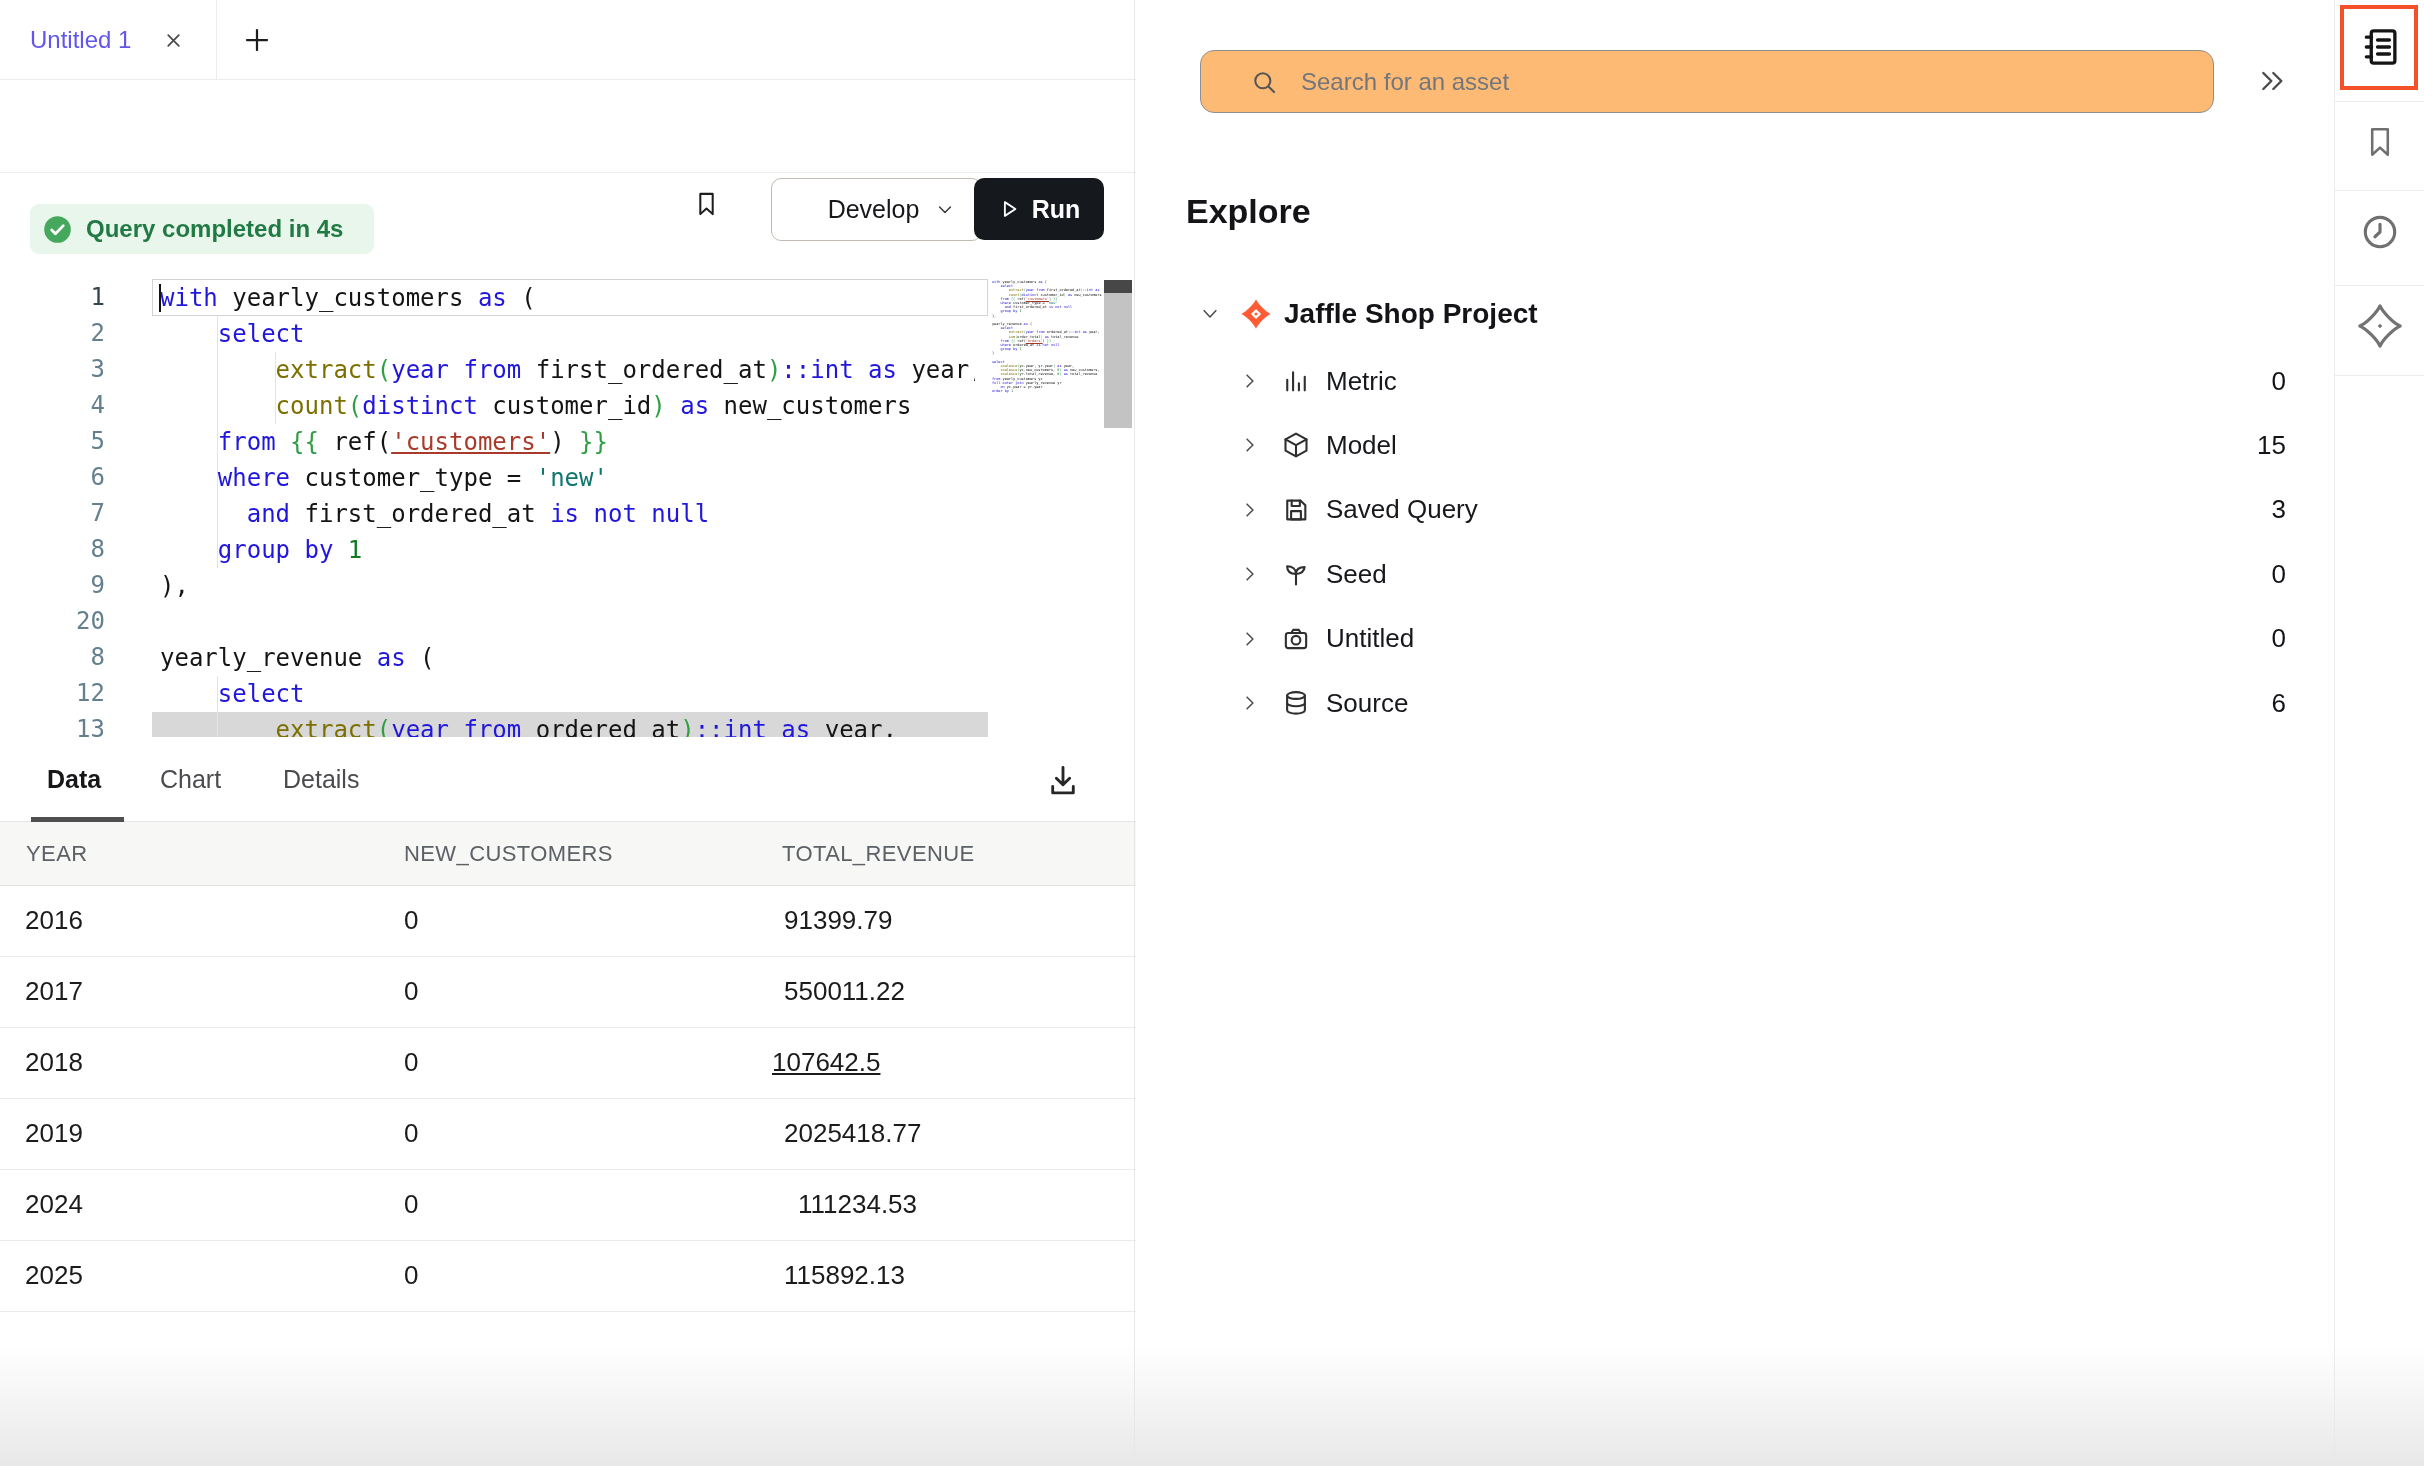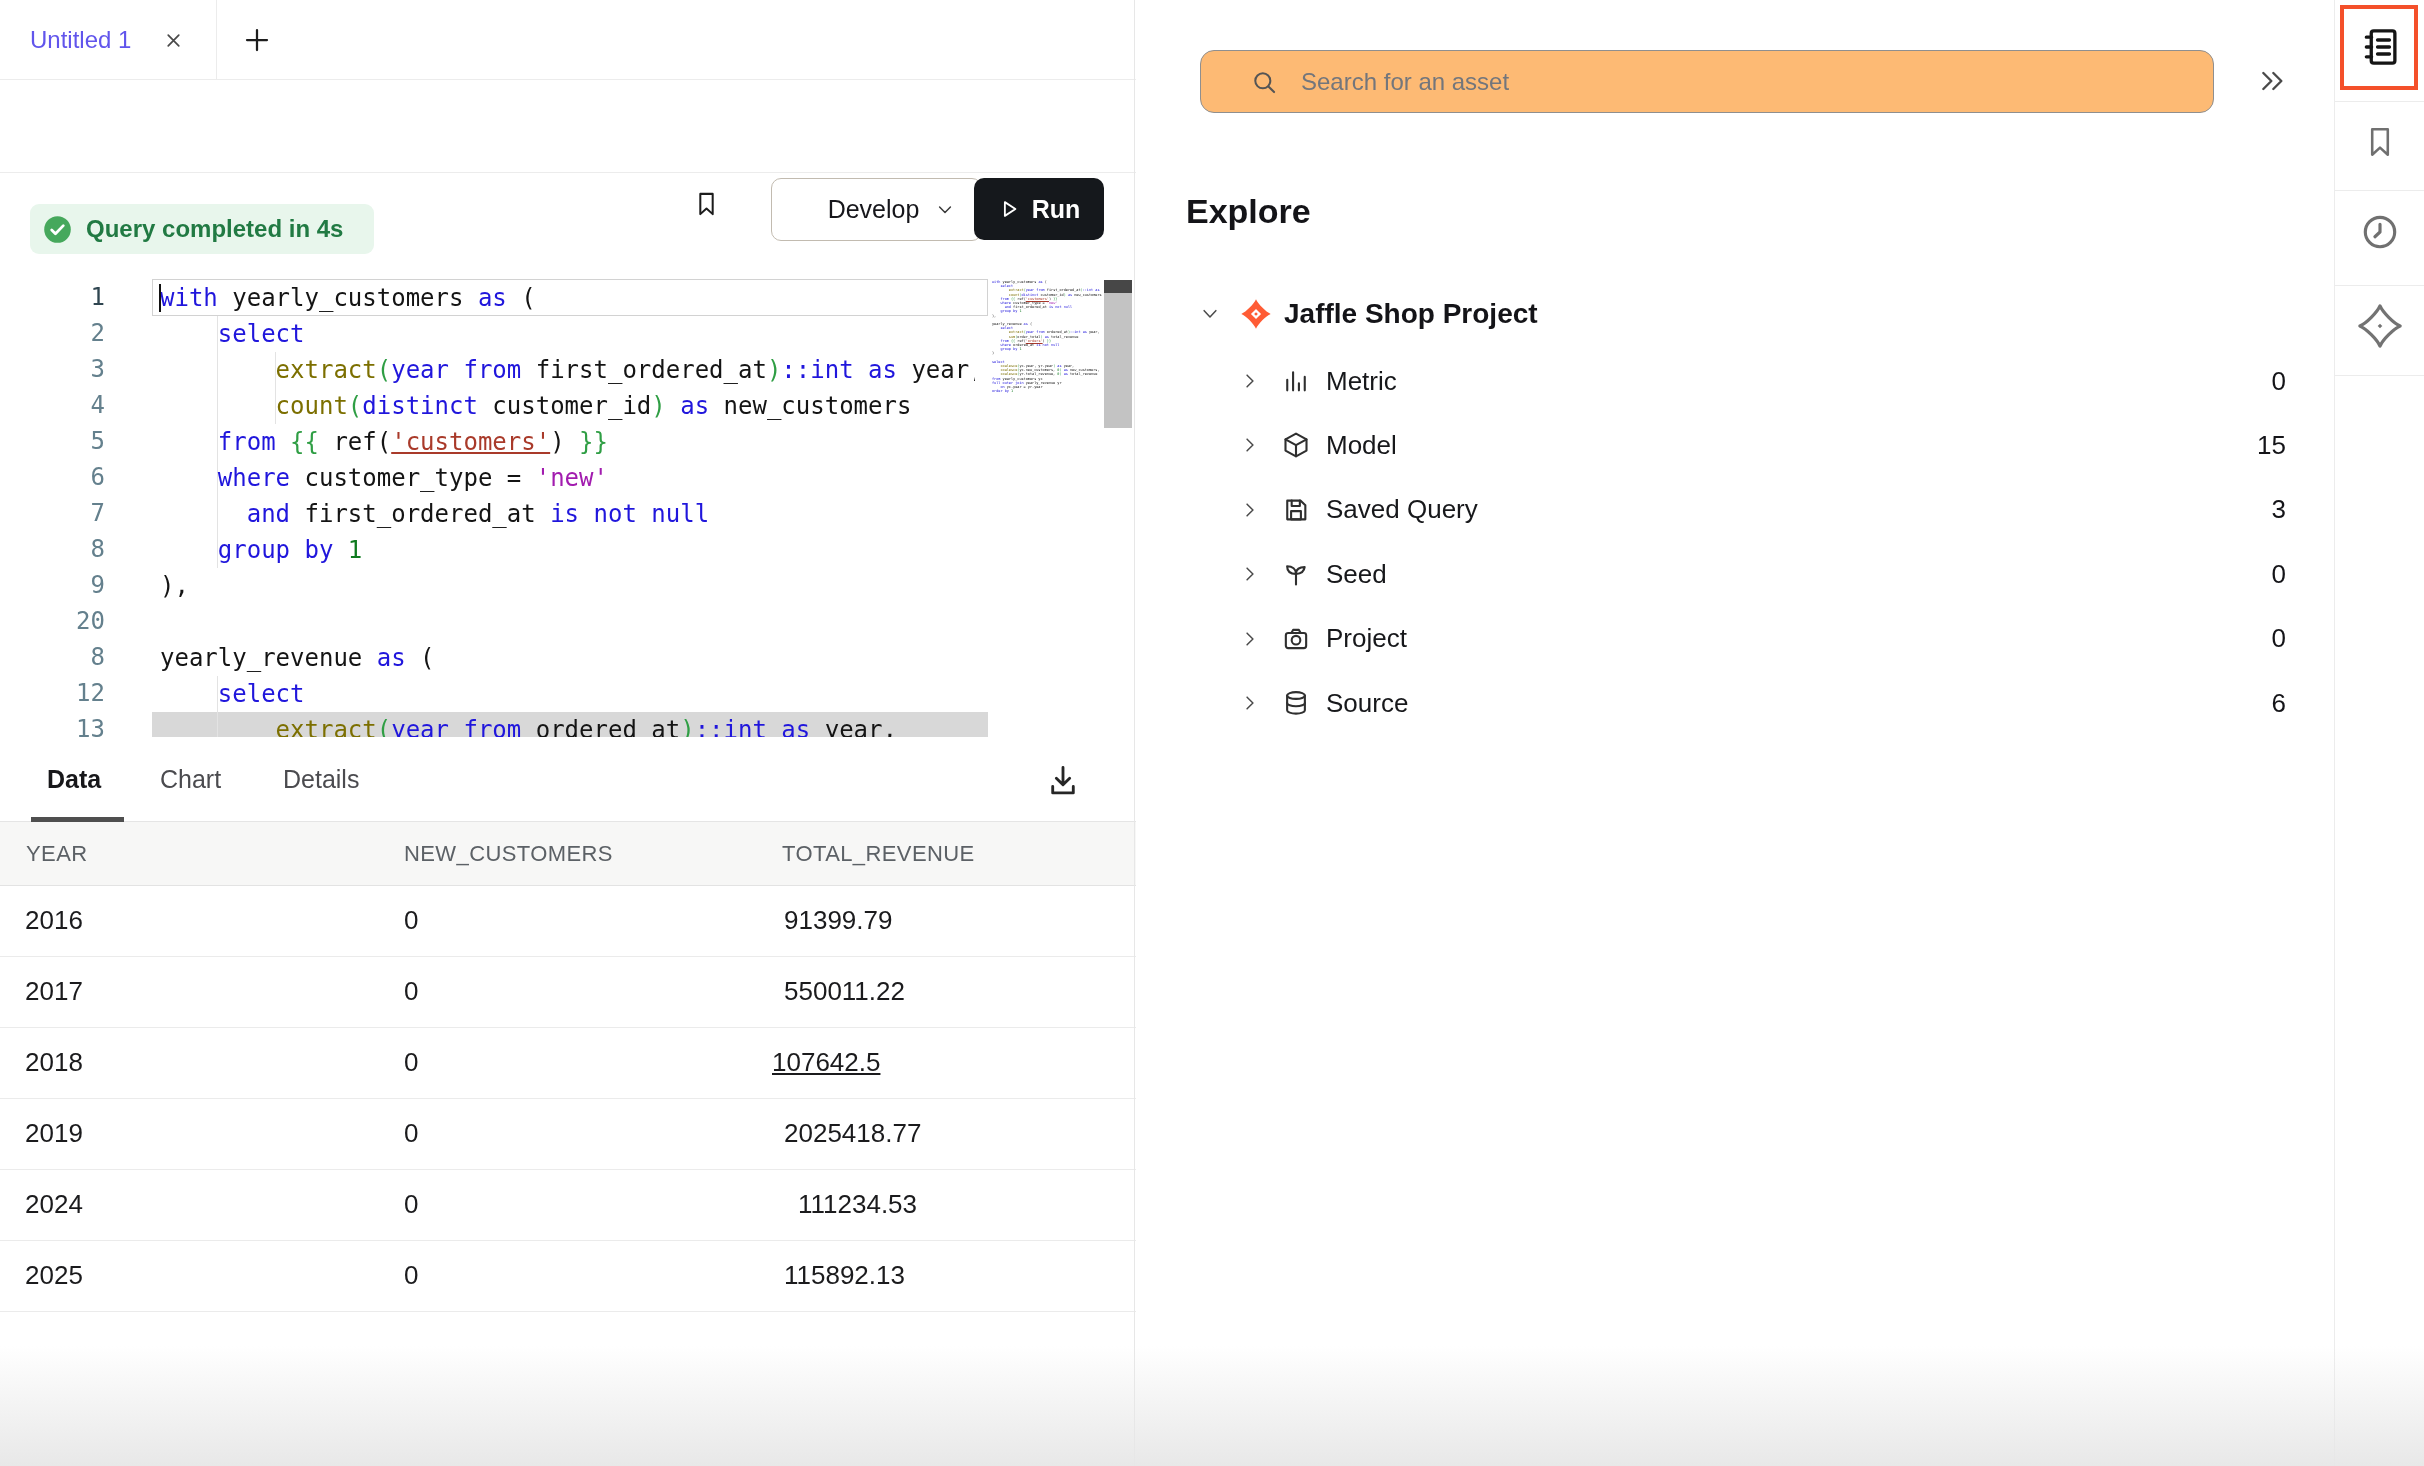--- a/index.html
+++ b/index.html
@@ -32,21 +32,21 @@
   
   #editor{left:0;top:278px;width:1136px;height:459px;background:#fff;overflow:hidden;}
   #gutter{position:absolute;left:0;top:1px;width:105px;text-align:right;font-family:"DejaVu Sans Mono",monospace;font-size:24px;line-height:36px;color:#64808d;}
   #gutter .ln-active{color:#2f4550;}
   .active-line-box{left:152px;top:1px;width:836px;height:37px;border:1px solid #d2d2d2;box-sizing:border-box;}
   .sel-line{left:152px;top:434px;width:836px;height:36px;background:#d8d8d8;}
   #code{position:absolute;left:160px;top:2px;width:815px;overflow:hidden;font-family:"DejaVu Sans Mono",monospace;font-size:24px;line-height:36px;white-space:pre;}
   #code .cl{height:36px;}
   .cursor{left:159px;top:6px;width:2px;height:28px;background:#111;}
   .iguide{background:#e3e3e3;width:1px;}
-  .tk-kw{color:#2016dc;} .tk-fn{color:#7c6f00;} .tk-str{color:#a21caf;}
+  .tk-kw{color:#2016dc;} .tk-fn{color:#7c6f00;} .tk-str{color:#0f766e;}
   .tk-lnk{color:#a93a2a;text-decoration:underline;} .tk-jin{color:#2f9e44;}
   .tk-num{color:#0f7a1f;} .tk-pl{color:#141414;}
   #minimap{position:absolute;left:992px;top:2px;width:110px;font-family:"DejaVu Sans Mono",monospace;font-size:3.5px;line-height:4.2px;white-space:pre;overflow:hidden;}
   .sb-dark{left:1104px;top:2px;width:28px;height:13px;background:#474747;}
   .sb-thumb{left:1104px;top:15px;width:28px;height:135px;background:#c3c3c3;}
 
   
   #resultbar{left:0;top:737px;width:1136px;height:85px;border-bottom:1px solid #e5e5e5;background:#fff;box-sizing:border-box;}
   .rtab{top:0;height:84px;display:flex;align-items:center;font-size:25px;color:#4b4b4f;cursor:pointer;}
   .rtab.active{font-weight:700;color:#17171a;}
@@ -324,21 +324,21 @@
             <path d="M8.5 5l7 7-7 7"></path>
           </svg>
         </span>
         <span class="tree-ico ico">
           <svg viewBox="0 0 24 24" fill="none" stroke="#2f2f2f" stroke-width="1.8" stroke-linecap="round" stroke-linejoin="round">
             <rect x="3.3" y="6.8" width="17.4" height="13" rx="2"></rect>
             <path d="M8 6.8l1.5-2.6h5L16 6.8"></path>
             <circle cx="12" cy="13" r="3.7"></circle>
           </svg>
         </span>
-        <span class="tree-label">Project</span>
+        <span class="tree-label">Untitled</span>
         <span class="tree-count">0</span>
       </div>
       <div class="tree-row" style="top: 671px;">
         <span class="tree-chevron ico">
           <svg viewBox="0 0 24 24" fill="none" stroke="#4a4a4a" stroke-width="1.8" stroke-linecap="round" stroke-linejoin="round">
             <path d="M8.5 5l7 7-7 7"></path>
           </svg>
         </span>
         <span class="tree-ico ico">
           <svg viewBox="0 0 24 24" fill="none" stroke="#2f2f2f" stroke-width="1.8" stroke-linecap="round" stroke-linejoin="round">

